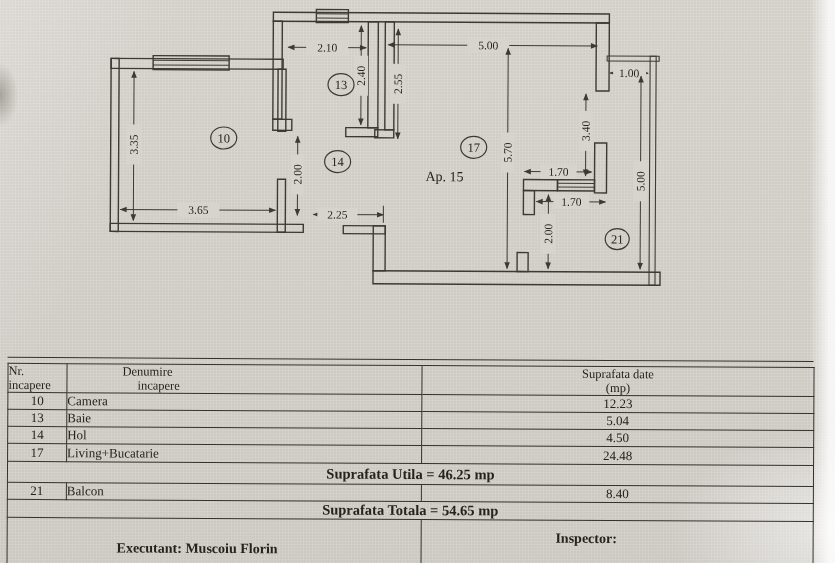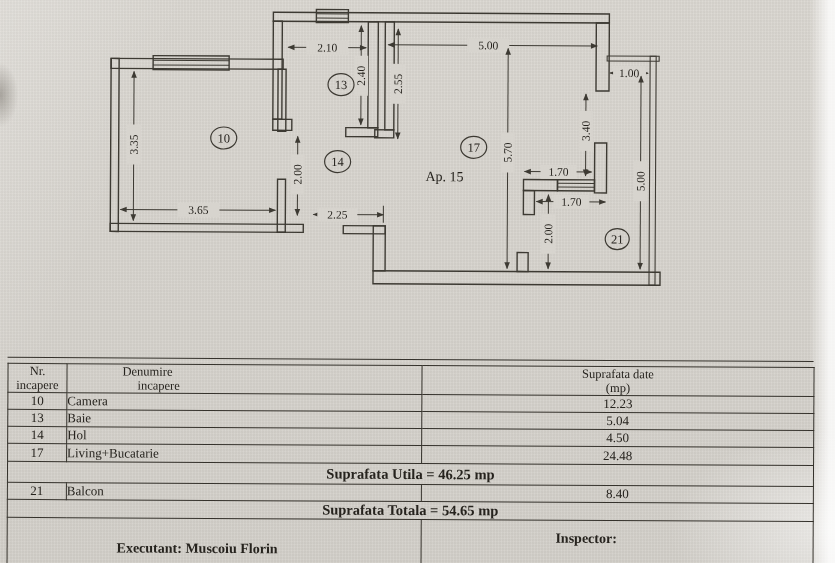--- a/index.html
+++ b/index.html
@@ -34,21 +34,21 @@
   
   .table-wrap{position:absolute;left:8px;top:359px;width:806px;}
   .topline{height:1px;background:#35322c;margin-bottom:5px;}
   table.areas{border-collapse:collapse;width:806px;table-layout:fixed;
     font-size:13px;color:#26231e;}
   table.areas td{border:1px solid #35322c;padding:0;vertical-align:middle;overflow:hidden;}
   td.c-num{text-align:center;}
   td.c-name{text-align:left;padding-left:10px;}
   td.c-area{text-align:center;}
   tr.hdr td{font-size:12.5px;line-height:1.12;}
-  .hdr-c1{text-align:center;}
+  .hdr-c1{}
   .hdr-c2 .l1{display:block;padding-left:55px;}
   .hdr-c2 .l2{display:block;padding-left:70px;}
   .hdr-c3{text-align:center;}
   tr.band td{text-align:center;font-weight:bold;font-size:14.5px;}
   tr.footer td{border-bottom:none;vertical-align:top;}
   .exec{font-weight:bold;font-size:14px;text-align:center;margin-top:22px;padding-right:34px;}
   .insp{font-weight:bold;font-size:14px;text-align:center;margin-top:10px;padding-right:62px;}
   .confirm{font-size:13.5px;text-align:center;margin-top:14px;padding-left:55px;}
 </style>
 </head>

